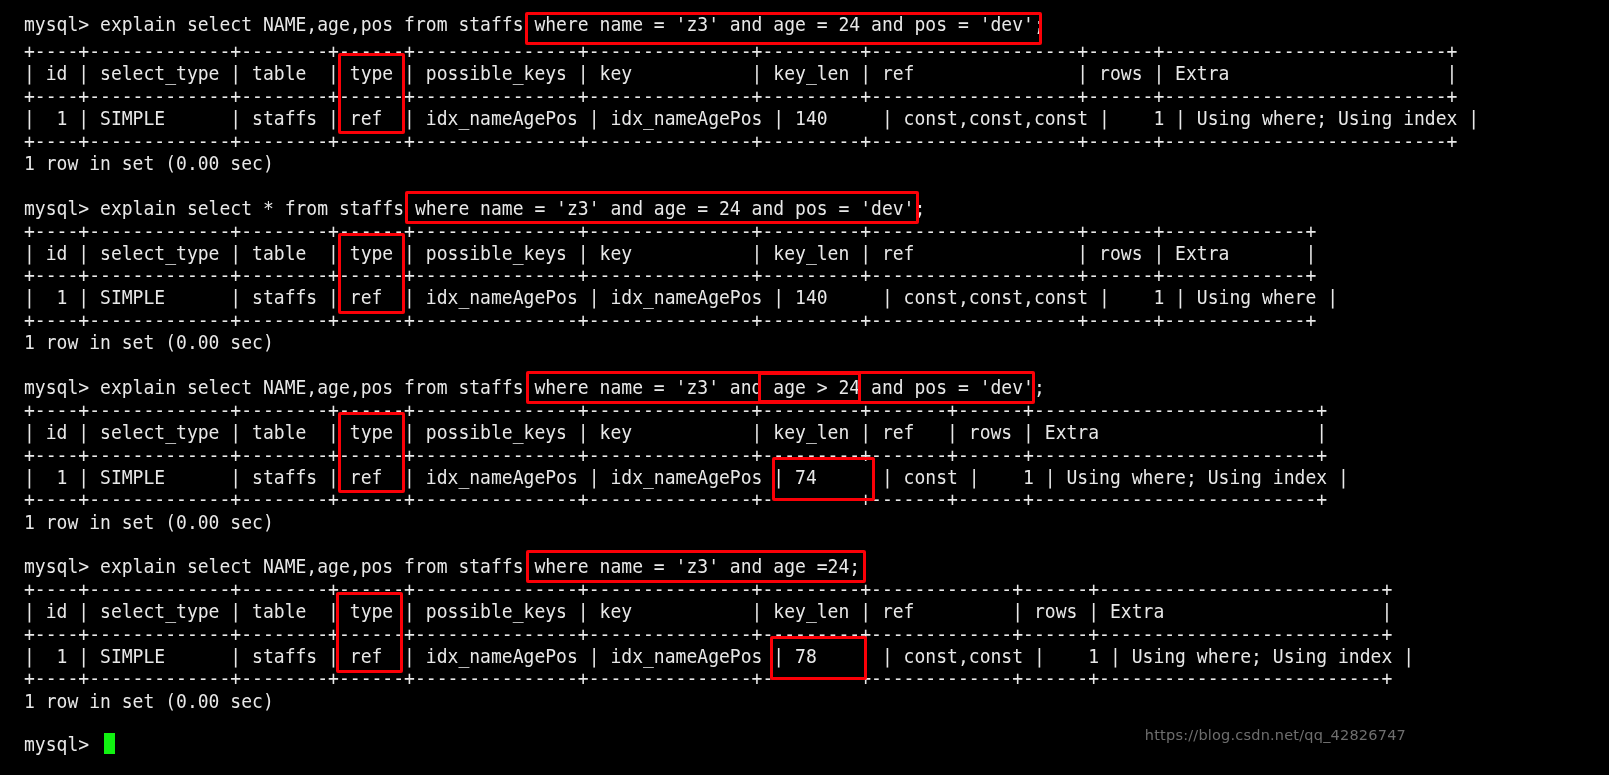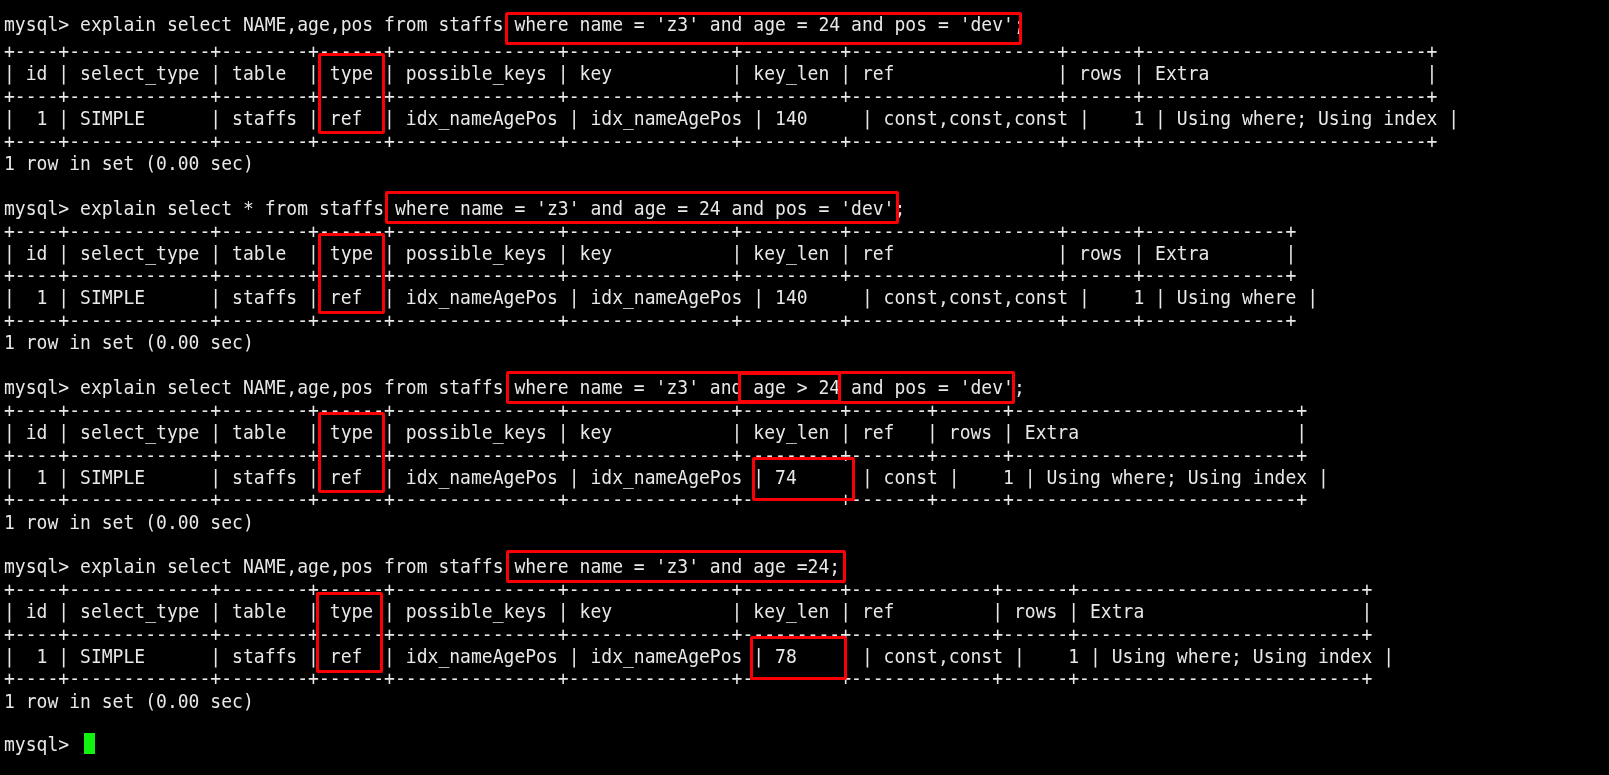--- a/index.html
+++ b/index.html
@@ -16,20 +16,21 @@
   #terminal {
     position: relative;
     width: 1394px;
     height: 775px;
     background: #000000;
     color: #e8e8e8;
     font-family: "DejaVu Sans Mono", "Liberation Mono", monospace;
     font-size: 19.5px;
     line-height: 29.6px;
     letter-spacing: 0px;
+    margin-left: 20px;
   }
   .term-line {
     position: absolute;
     left: 4px;
     white-space: pre;
     font-family: "DejaVu Sans Mono", "Liberation Mono", monospace;
     font-size: 19.5px;
     line-height: 29.6px;
     color: #e8e8e8;
     transform-origin: left top;
@@ -109,14 +110,15 @@
   <div class="term-line sep" style="top:664px">+----+-------------+--------+------+---------------+---------------+---------+-------------+------+--------------------------+</div>
   <div class="term-line" style="top:687px">1 row in set (0.00 sec)</div>
 
   <div class="hl-box" style="left:506px; top:550px; width:340px; height:33px;"></div>
   <div class="hl-box" style="left:316px; top:592px; width:67px;  height:81px;"></div>
   <div class="hl-box" style="left:750px; top:636px; width:97px;  height:44px;"></div>
 
   <div class="term-line" style="top:730px">mysql&gt;</div>
   <div class="cursor" style="left:84px; top:733px;"></div>
 
+  <div class="watermark">https://blog.csdn.net/qq_42826747</div>
 
 </div>
 
 </body></html>

